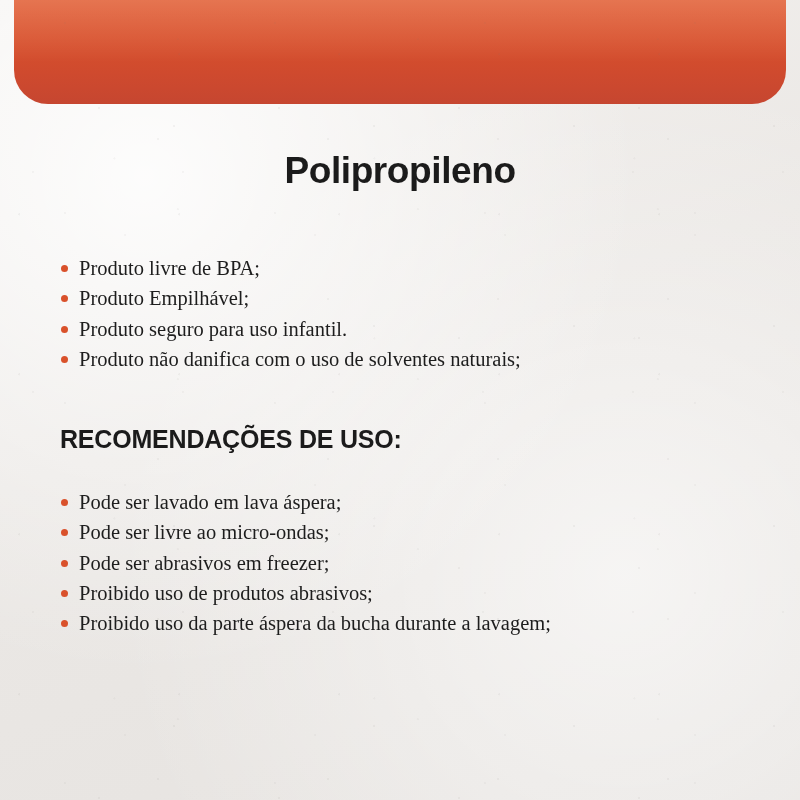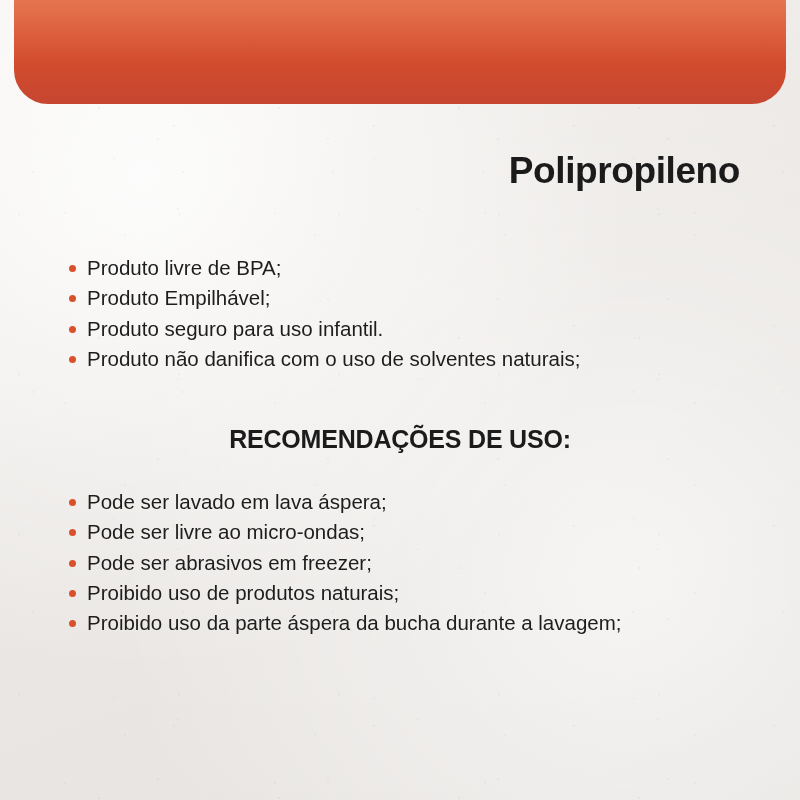--- a/index.html
+++ b/index.html
@@ -60,31 +60,32 @@
     pointer-events: none;
   }
   .content {
     position: absolute;
     left: 0;
     right: 0;
     top: 150px;
     padding: 0 60px;
   }
   .title {
-    text-align: right;
+    text-align: center;
     font-size: 37px;
     font-weight: 700;
     color: #1b1b1b;
     letter-spacing: -0.4px;
     margin: 0 0 62px 0;
   }
   ul.bullets {
     list-style: none;
-    margin: 8px;
+    margin: 0;
     padding: 0;
+    font-family: Liberation Serif, serif;
   }
   ul.bullets li {
     position: relative;
     padding-left: 19px;
     color: #1d1d1d;
     font-size: 20.5px;
     line-height: 1.38;
     margin-bottom: 2px;
   }
   ul.bullets li::before {
@@ -99,21 +100,21 @@
   }
   .list-top {
     margin-left: 45px;
   }
   .list-top li {
     font-size: 20.5px;
     margin-bottom: 0px;
     line-height: 1.42;
   }
   .subtitle {
-    text-align: center;
+    text-align: left;
     font-size: 25px;
     font-weight: 700;
     color: #1b1b1b;
     margin: 52px 0 34px 0;
     letter-spacing: -0.2px;
   }
   .list-bottom {
     margin-left: 48px;
   }
   .list-bottom li {
@@ -147,18 +148,18 @@
       <li>Produto seguro para uso infantil.</li>
       <li>Produto não danifica com o uso de solventes naturais;</li>
     </ul>
 
     <h2 class="subtitle">RECOMENDAÇÕES DE USO:</h2>
 
     <ul class="bullets list-bottom">
       <li>Pode ser lavado em lava áspera;</li>
       <li>Pode ser livre ao micro-ondas;</li>
       <li>Pode ser abrasivos em freezer;</li>
-      <li>Proibido uso de produtos naturais;</li>
+      <li>Proibido uso de produtos abrasivos;</li>
       <li>Proibido uso da parte áspera da bucha durante a lavagem;</li>
     </ul>
 
   </div>
 </div>
 
 </body></html>

